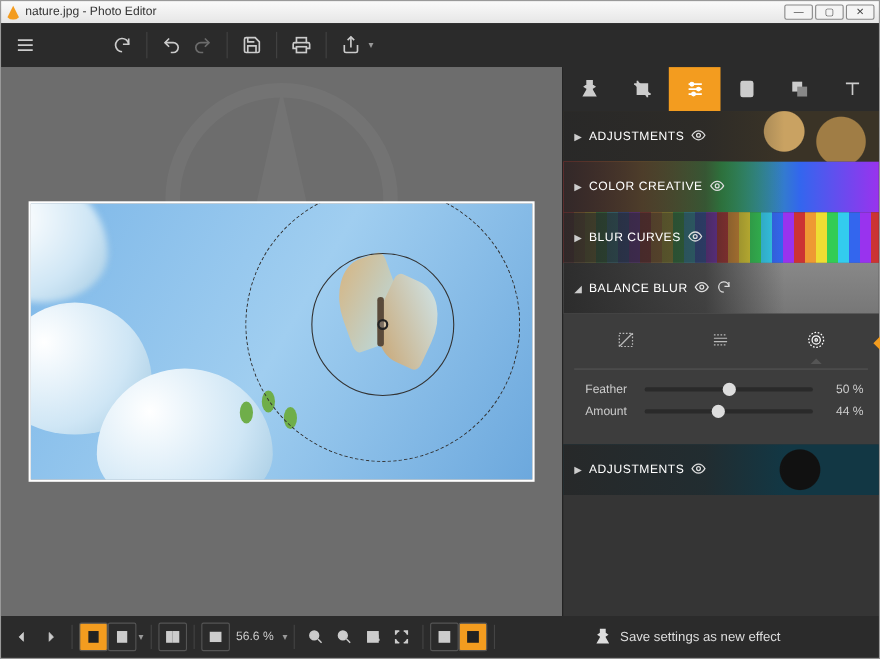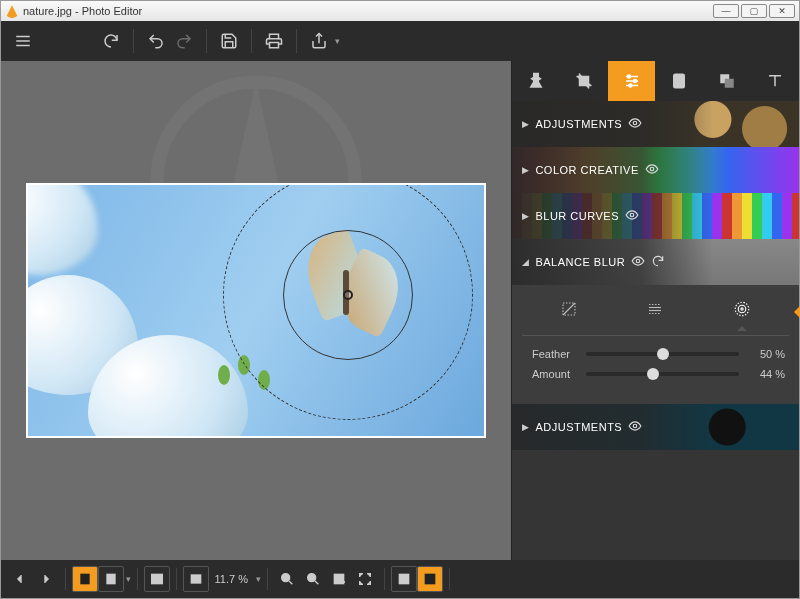--- a/index.html
+++ b/index.html
@@ -356,21 +356,21 @@
           <rect x="4" y="5" width="7" height="14"></rect>
           <rect x="13" y="5" width="7" height="14"></rect>
         </svg>
       </div>
     <div class="sep"></div>
     <div class="bbtn box">
         <svg viewBox="0 0 24 24" stroke-width="2" fill="none">
           <rect x="5" y="6" width="14" height="12"></rect>
         </svg>
       </div>
-    <span class="zoom-label">11.7 %</span>
+    <span class="zoom-label">56.6 %</span>
     <span class="dd">▾</span>
     <div class="sep"></div>
     <div class="bbtn">
         <svg viewBox="0 0 24 24" stroke-width="2" fill="none">
           <circle cx="10" cy="10" r="6"></circle>
           <line x1="15" y1="15" x2="20" y2="20"></line>
           <line x1="7" y1="10" x2="13" y2="10"></line>
         </svg>
       </div>
     <div class="bbtn">
@@ -405,15 +405,21 @@
       </div>
     <div class="bbtn box orange">
         <svg viewBox="0 0 24 24" stroke-width="2" fill="none">
           <rect x="5" y="5" width="14" height="14"></rect>
           <path d="M10 8l5 4-5 4z" fill="#222"></path>
         </svg>
       </div>
 
     <div class="sep"></div>
 
+    <div class="save-side">
+      <svg viewBox="0 0 24 24" fill="none" stroke="#ddd" stroke-width="2">
+          <path d="M9 2v5l-3 2 3 2v2l-4 7h14l-4-7v-2l3-2-3-2V2z"></path>
+        </svg>
+      <span>Save settings as new effect</span>
+    </div>
   </div>
 
 </div>
 
 </body></html>

